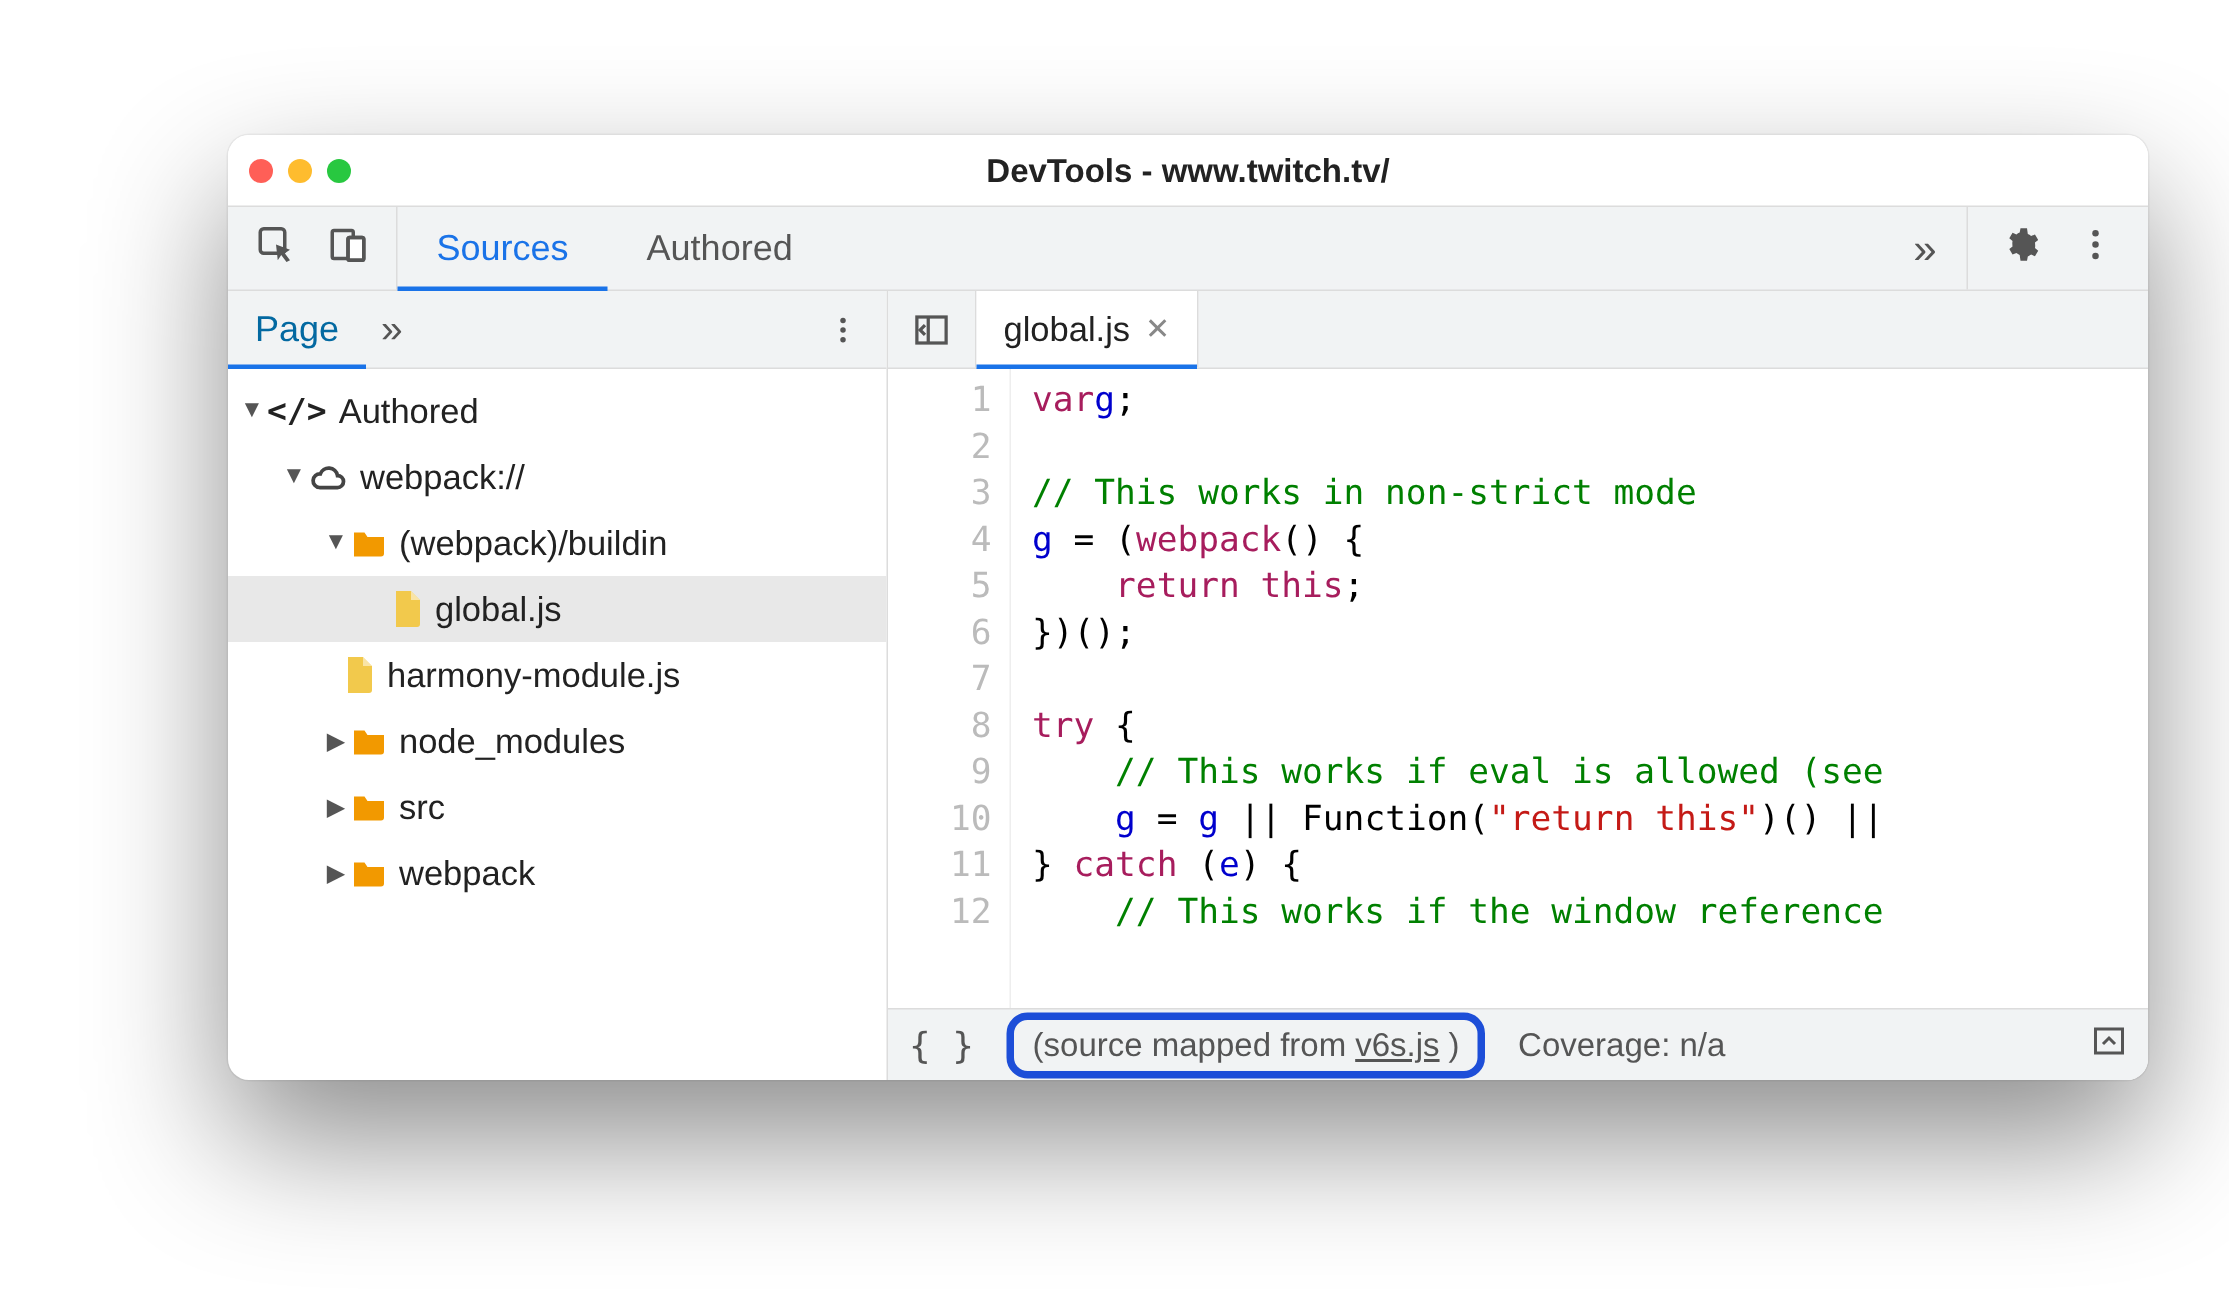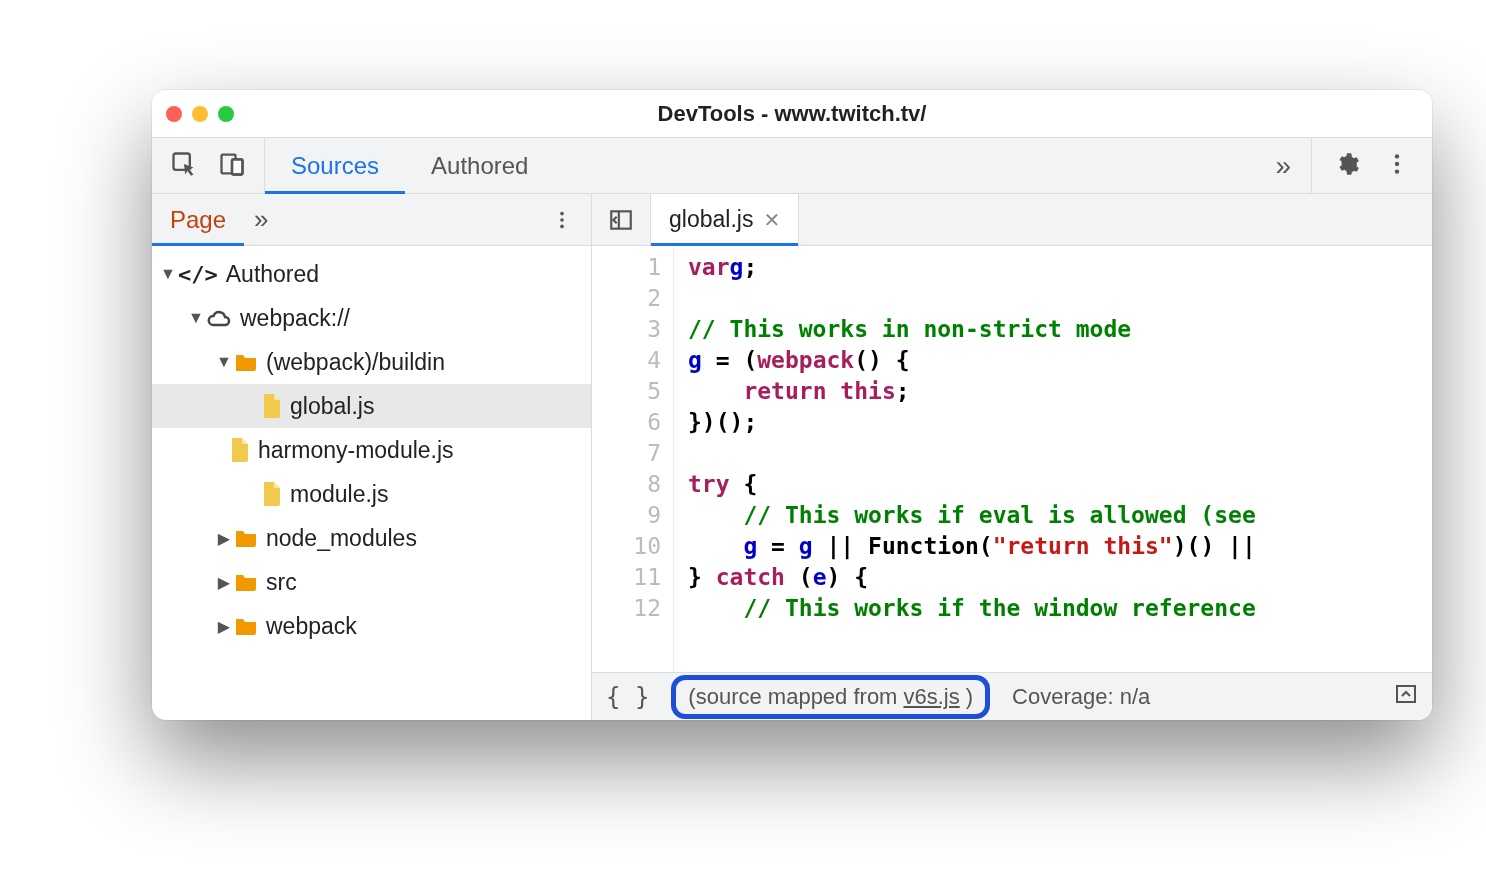--- a/index.html
+++ b/index.html
@@ -28,21 +28,21 @@
   .tab.active { color:#1a73e8; }
   .tab.active::after, .sub-active::after { content:""; position:absolute; left:0; right:0; bottom:-1px; height:3px; background:#1a73e8;}
   .more-tabs { padding:0 20px; display:flex; align-items:center; color:#555; font-size:28px;}
   .tool-right { display:flex; align-items:center; gap:24px; padding:0 22px; border-left:1px solid #dcdcdc;}
   .gear svg, .kebab svg { width:26px; height:26px; fill:#555; }
 
   
   .split { display:flex; height: calc(100% - 48px - 56px); }
   .sidebar { width: 440px; border-right:1px solid #dcdcdc; display:flex; flex-direction:column; }
   .sidebar-tabs { height:52px; border-bottom:1px solid #dcdcdc; display:flex; align-items:stretch; background:#f1f3f4; padding-right:8px;}
-  .sidetab { padding:0 18px; display:flex; align-items:center; font-size:24px; color:#c2410c; position:relative;}
+  .sidetab { padding:0 18px; display:flex; align-items:center; font-size:24px; color:#0369a1; position:relative;}
   .side-more { display:flex; align-items:center; padding:0 10px; color:#555; font-size:26px; flex:0;}
   .side-spacer { flex:1; }
   .side-kebab { display:flex; align-items:center; padding:0 10px; }
 
   .tree { flex:1; overflow:auto; padding-top:6px; font-size:23px; color:#222;}
   .tree-row { display:flex; align-items:center; height:44px; white-space:nowrap; padding-left:6px; cursor:default;}
   .tree-row.sel { background:#e8e8e8; }
   .tw { width:20px; text-align:center; color:#555; font-size:16px; }
   .folder-icon { width:24px; height:20px; margin-right:8px; }
   .folder-icon.orange { fill:#f29900; }
@@ -53,21 +53,21 @@
   .editor { flex:1; display:flex; flex-direction:column; }
   .editor-tabs { height:52px; border-bottom:1px solid #dcdcdc; background:#f1f3f4; display:flex; align-items:stretch;}
   .ed-tool { display:flex; align-items:center; padding:0 16px; border-right:1px solid #dcdcdc;}
   .ed-tool svg { width:26px; height:26px; stroke:#555; fill:none; stroke-width:2;}
   .file-tab { display:flex; align-items:center; gap:10px; padding:0 18px; font-size:23px; color:#222; background:#fff; border-right:1px solid #dcdcdc; position:relative;}
   .file-tab::after { content:""; position:absolute; left:0; right:0; bottom:-1px; height:3px; background:#1a73e8;}
   .file-tab .x { color:#888; font-size:20px; }
 
   .code-wrap { flex:1; display:flex; overflow:hidden; font-family: Menlo, Consolas, monospace; font-size:23px; line-height:31px;}
   .gutter { width:82px; text-align:right; padding:6px 12px 6px 0; color:#bbb; background:#fff; border-right:1px solid #eee;}
-  .code { flex:1; padding:6px 0 6px 14px; overflow:hidden; white-space:pre; color:#000;font-weight:bold;}
+  .code { flex:1; padding:6px 0 6px 14px; overflow:hidden; white-space:pre; color:#000;}
   .kw { color:#a71d5d; } .ident { color:#0000cd; } .com { color:#008000; } .fn { color:#a71d5d;}
   .str { color:#c41a16; } .this { color:#a71d5d; }
 
   .statusbar { height:48px; border-top:1px solid #dcdcdc; background:#f1f3f4; display:flex; align-items:center; font-size:22px; color:#555; padding:0 14px; gap:22px;}
   .statusbar .braces { font-family: monospace; font-size:24px; }
   .pill { border:5px solid #1d4ed8; border-radius:14px; padding:4px 12px; display:flex; align-items:center; gap:6px;}
   .pill u { text-decoration: underline; }
   .status-spacer { flex:1; }
   .collapse-icon svg { width:24px; height:24px; stroke:#555; fill:none; stroke-width:2;}
 </style>
@@ -166,28 +166,20 @@
               </svg>
               <span>global.js</span>
             </div>
             <div class="tree-row" style="padding-left: 58px;">
               <span class="tw"></span>
               <svg class="file-icon" viewBox="0 0 20 24">
                 <path d="M2 0h10l6 6v16a2 2 0 0 1-2 2H2z"></path>
                 <path d="M12 0v6h6" fill="#fff" opacity=".5"></path>
               </svg>
               <span>harmony-module.js</span>
-            </div>
-            <div class="tree-row" style="padding-left: 90px;">
-              <span class="tw"></span>
-              <svg class="file-icon" viewBox="0 0 20 24">
-                <path d="M2 0h10l6 6v16a2 2 0 0 1-2 2H2z"></path>
-                <path d="M12 0v6h6" fill="#fff" opacity=".5"></path>
-              </svg>
-              <span>module.js</span>
             </div>
             <div class="tree-row" style="padding-left: 62px;">
               <span class="tw">▶</span>
               <svg class="folder-icon orange" viewBox="0 0 24 20">
                 <path d="M2 3h7l2 3h11v11a2 2 0 0 1-2 2H2z"></path>
               </svg>
               <span>node_modules</span>
             </div>
             <div class="tree-row" style="padding-left: 62px;">
               <span class="tw">▶</span>

